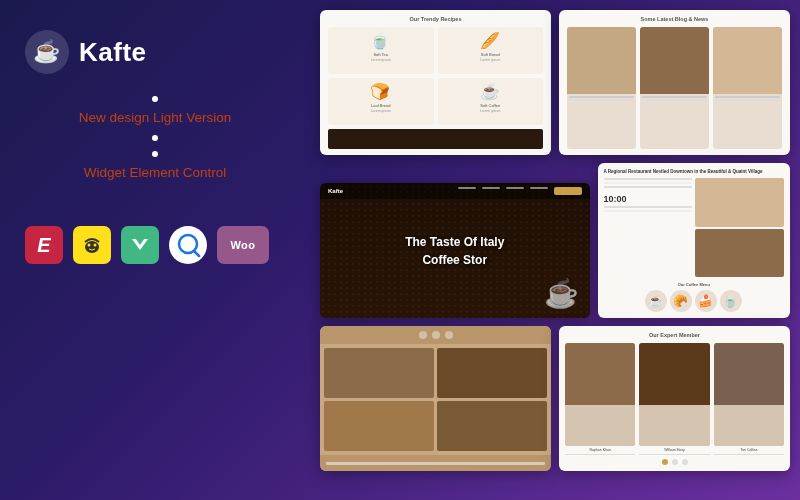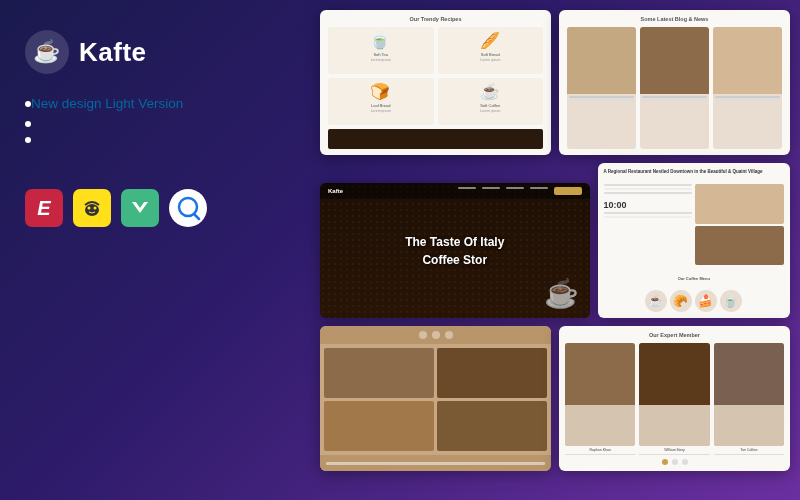--- a/index.html
+++ b/index.html
@@ -50,25 +50,27 @@
       line-height: 1.3;
       margin-bottom: 22px;
     }
 
     .features-list {
       list-style: none;
       margin-bottom: 28px;
     }
 
     .features-list li {
-      color: #0369a1;
+      color: #c2410c;
       font-size: 13.5px;
       margin-bottom: 10px;
       display: flex;
       align-items: center;
+      gap: 8px;
+      flex-direction: column;
     }
 
     .bullet {
       width: 6px;
       height: 6px;
       background: #fff;
       border-radius: 50%;
       flex-shrink: 0;
     }
 
@@ -154,20 +156,21 @@
   <ul class="features-list">
     <li>
         <span class="bullet"></span>
         <span>New design Light Version</span>
       </li>
     <li>
         <span class="bullet"></span>
       </li>
     <li>
         <span class="bullet"></span>
+        <span>Widget Element Control</span>
       </li>
   </ul>
 
   <div class="plugins-row">
 
     <div class="plugin-badge plugin-elementor">
       <span style="font-style:italic;font-weight:900;font-size:20px;color:#fff;">E</span>
     </div>
 
     <div class="plugin-badge plugin-mailchimp">
@@ -187,20 +190,23 @@
       </svg>
     </div>
 
     <div class="plugin-badge plugin-query" style="background:#fff;border-radius:50%;width:38px;height:38px;">
       <svg width="28" height="28" viewBox="0 0 28 28">
         <circle cx="14" cy="13" r="9" fill="none" stroke="#1a73e8" stroke-width="2.5"></circle>
         <line x1="20" y1="20" x2="25" y2="25" stroke="#1a73e8" stroke-width="2.5" stroke-linecap="round"></line>
       </svg>
     </div>
 
+    <div class="plugin-badge plugin-woo" style="width:52px;font-size:11px;font-weight:700;color:#fff;letter-spacing:0.5px;">
+      <span>Woo</span>
+    </div>
   </div>
 </div>
 
 <div class="right-panel-v2">
 
   <div class="row-top">
 
     <div class="ss-card ss-card-full" style="background:#faf8f5;">
       <div style="padding:6px 8px; height:100%; display:flex; flex-direction:column;">
         <div style="font-size:5.5px;color:#555;text-align:center;margin-bottom:5px;font-weight:700;">Our Trendy Recipes</div>
@@ -279,21 +285,21 @@
       </div>
 
       <div style="position:absolute;top:50%;left:50%;transform:translate(-50%,-50%);text-align:center;z-index:2;">
         <div style="color:#fff;font-size:12px;font-weight:800;text-shadow:1px 1px 4px rgba(0,0,0,0.9);line-height:1.5;">The Taste Of Italy<br>Coffee Stor</div>
       </div>
 
       <div style="position:absolute;bottom:8px;right:10px;font-size:28px;opacity:0.7;z-index:1;">☕</div>
     </div>
 
     <div class="ss-card ss-card-full" style="background:#faf8f5;">
-      <div style="padding:6px;height:100%;display:flex;flex-direction:column;gap:9px;">
+      <div style="padding:6px;height:100%;display:flex;flex-direction:column;gap:3px;">
         <div style="font-size:4.5px;color:#333;font-weight:700;line-height:1.4;">A Regional Restaurant Nestled Downtown in the Beautiful &amp; Quaint Village</div>
         <div style="display:grid;grid-template-columns:1fr 1fr;gap:3px;flex:1;">
           <div style="display:flex;flex-direction:column;gap:2px;">
             <div style="height:2px;background:#ddd;border-radius:1px;"></div>
             <div style="height:2px;background:#eee;border-radius:1px;"></div>
             <div style="height:2px;background:#ddd;border-radius:1px;"></div>
             <div style="font-size:9px;color:#333;font-weight:700;margin-top:4px;">10:00</div>
             <div style="height:2px;background:#ddd;border-radius:1px;"></div>
             <div style="height:2px;background:#eee;border-radius:1px;"></div>
           </div>

